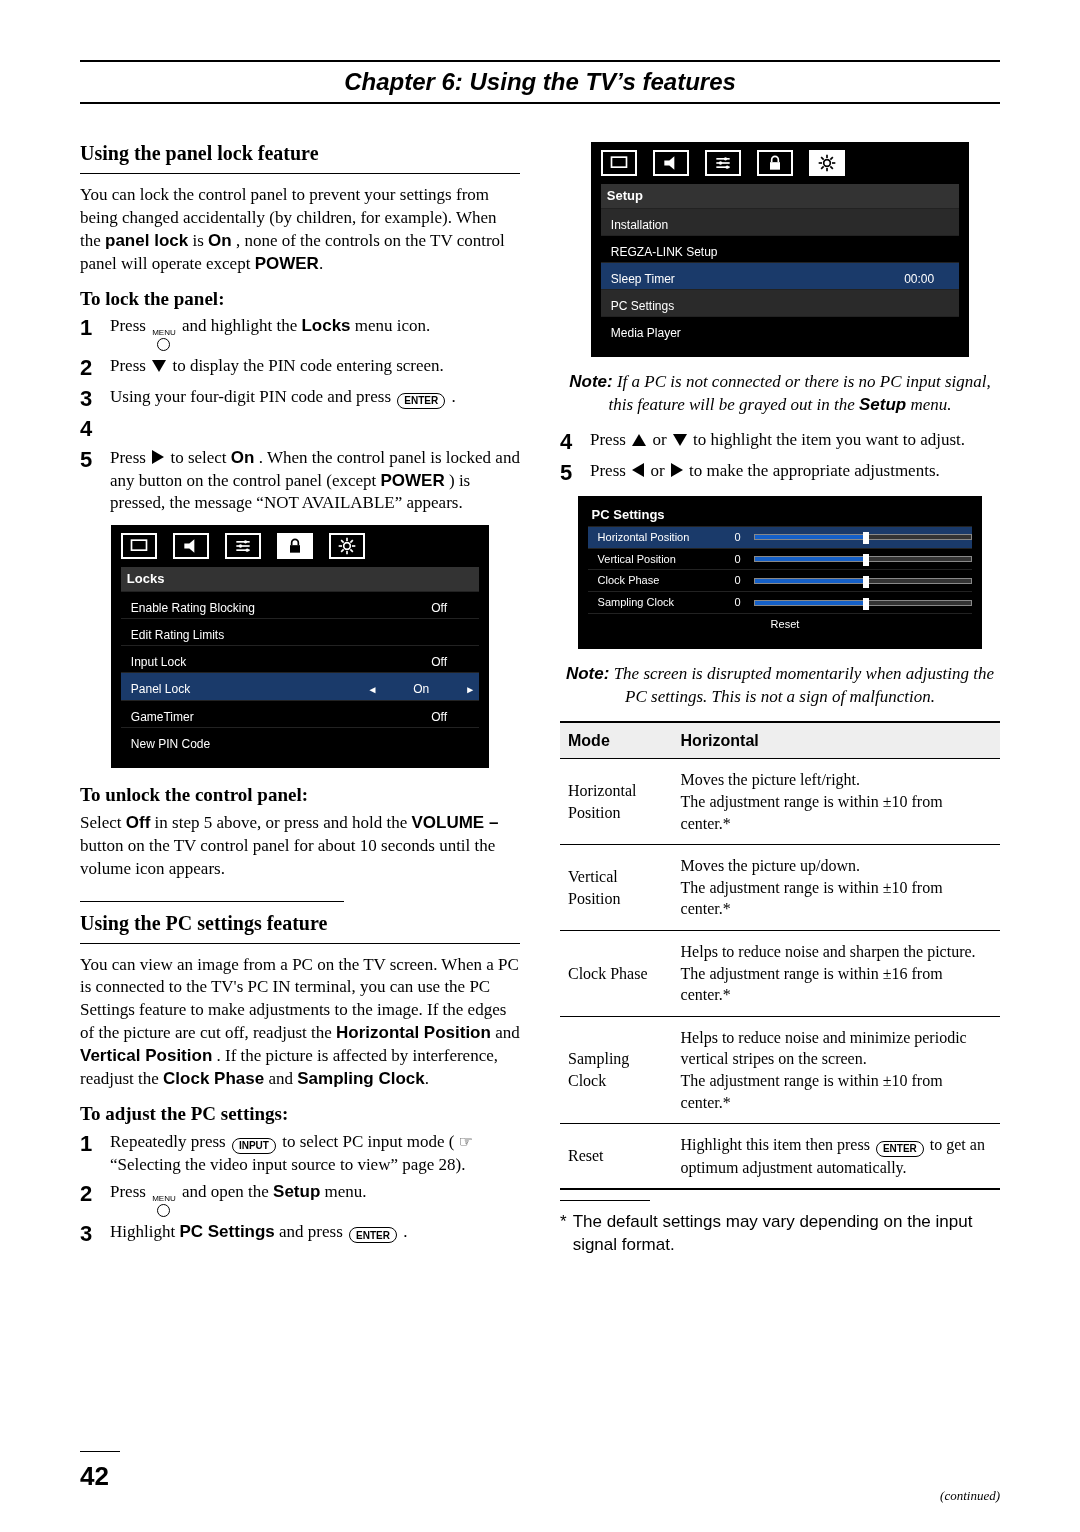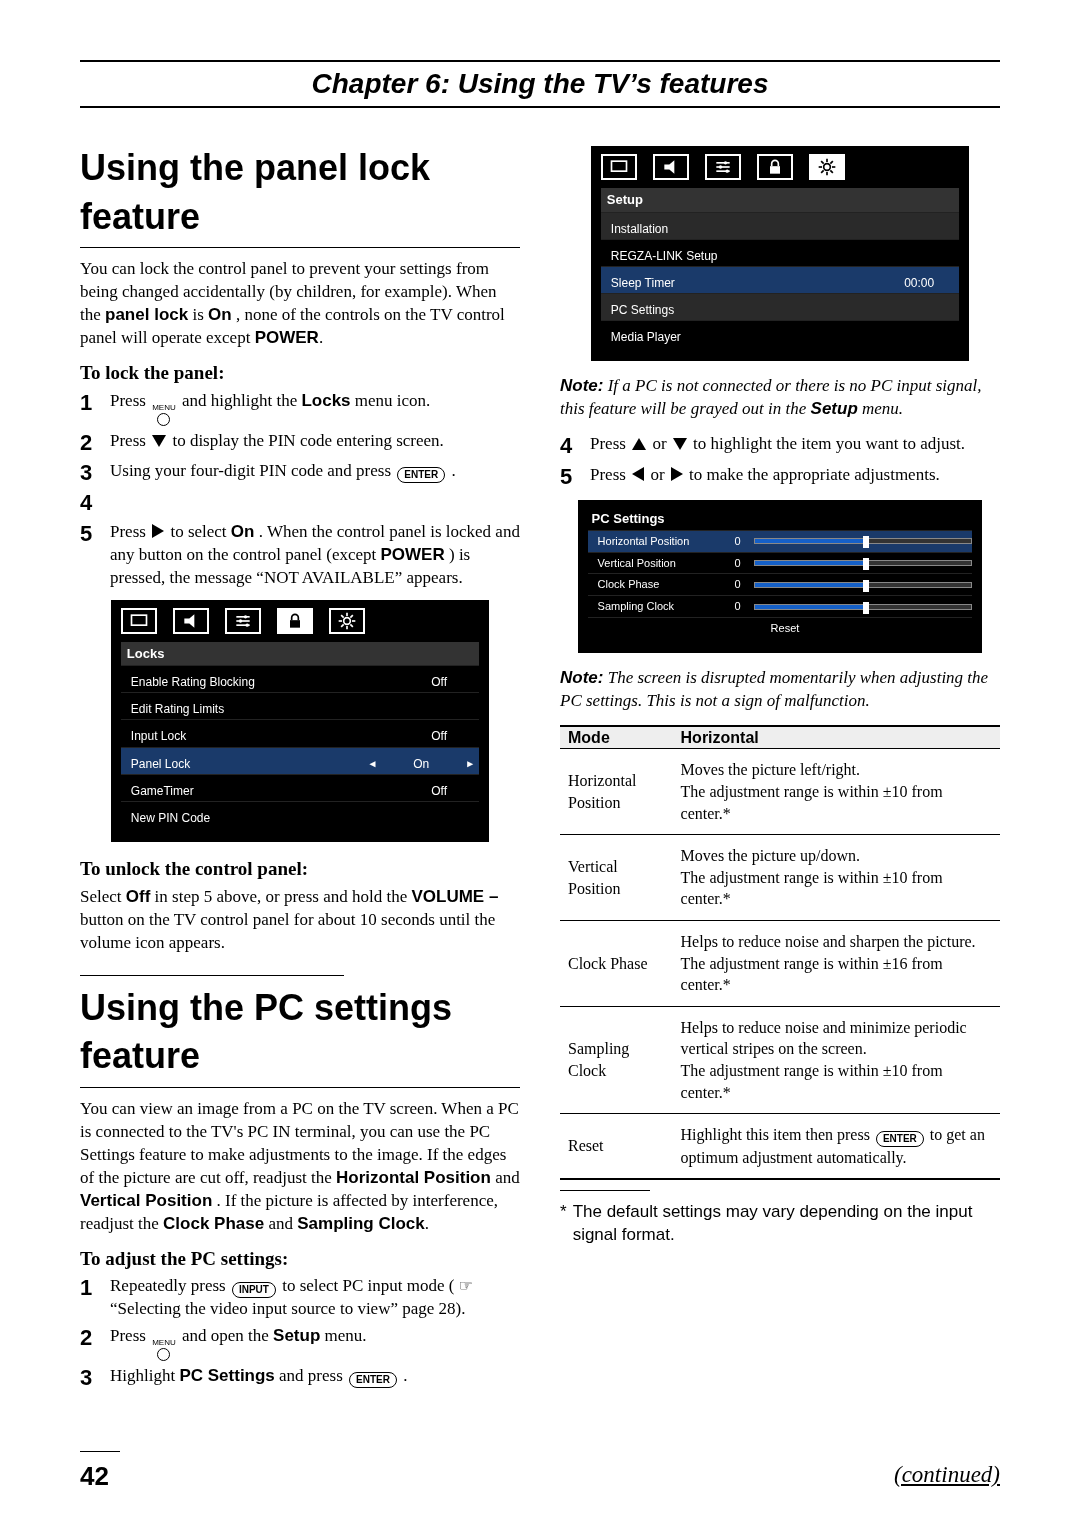--- a/index.html
+++ b/index.html
@@ -10,31 +10,31 @@
     font-family: "Times New Roman", Times, serif;
     color: #000;
     padding: 60px 80px 40px 80px;
     position: relative;
   }
   .top-rule { border-top: 2px solid #000; margin-bottom: 6px; }
   .chapter-title {
     font-family: Arial, Helvetica, sans-serif;
     font-weight: bold;
     font-style: italic;
-    font-size: 28px;
+    font-size: 24px;
     text-align: center;
     margin-bottom: 6px;
   }
   .bottom-rule { border-top: 2px solid #000; margin-bottom: 28px; }
   .columns { display: flex; gap: 40px; }
   .col { flex: 1; font-size: 17px; line-height: 1.35; }
   h2.sec {
-    font-family: Liberation Sans, sans-serif;
+    font-family: Liberation Serif, serif;
     font-weight: 900;
-    font-size: 36px;
+    font-size: 20px;
     margin: 8px 0 6px 0;
   }
   .sec + .hr, .sec-rule { border-top: 1px solid #000; margin-bottom: 10px; width: 100%; }
   .sec-rule.short { width: 60%; margin-top: 20px; margin-bottom: 8px; }
   p { margin-bottom: 10px; }
   .sub {
     font-family: "Times New Roman", serif;
     font-weight: bold;
     font-size: 19px;
     margin: 10px 0 4px 0;
@@ -93,40 +93,40 @@
   .osd.small .row { padding: 3px 0 3px 10px; }
   .slider-track {
     flex: 1; height: 6px; background: linear-gradient(to right, #1560c8 0%, #1560c8 50%, #333 50%, #333 100%);
     border: 1px solid #888; position: relative; margin-left: 6px;
   }
   .slider-thumb {
     position: absolute; left: 50%; top: -3px; width: 6px; height: 12px; background:#fff;
   }
 
   
-  .note { font-style: italic; margin-bottom: 12px; }
+  .note { font-style: italic; margin-bottom: 12px; text-align: center; }
   .note .nbold { font-family: Arial, sans-serif; font-weight: bold; font-style: italic; }
 
   
   table.desc { width: 100%; border-collapse: collapse; font-size: 16px; margin-top: 6px; }
   table.desc th {
     font-family: Arial, Helvetica, sans-serif; font-weight: bold; text-align: left;
-    border-top: 2px solid #000; border-bottom: 1px solid #000; padding: 0 8px; background: #eee;
+    border-top: 2px solid #000; border-bottom: 1px solid #000; padding: 7px 8px; background: #eee;
   }
   table.desc td { border-bottom: 1px solid #000; padding: 10px 8px; vertical-align: middle; }
   table.desc tr:last-child td { border-bottom: 2px solid #000; }
   .footnote { font-family: Arial, sans-serif; font-size: 17px; margin-top: 10px; display:flex; gap:6px; }
 
   .page-num {
     position: absolute; left: 80px; bottom: 40px;
     font-family: Arial, Helvetica, sans-serif; font-weight: 900; font-size: 26px;
   }
   .continued {
-    position: absolute; right: 80px; bottom: 44px;
-    font-style: italic; font-size: 23px; text-decoration: underline;
+    position: absolute; right: 80px; bottom: 28px;
+    font-style: italic; font-size: 13px;
   }
   .page-rule { position:absolute; left:80px; bottom:80px; width:40px; border-top:1px solid #000;}
 </style>
 </head>
 <body>
 
 <div class="top-rule"></div>
 <div class="chapter-title">Chapter 6: Using the TV’s features</div>
 <div class="bottom-rule"></div>
 

